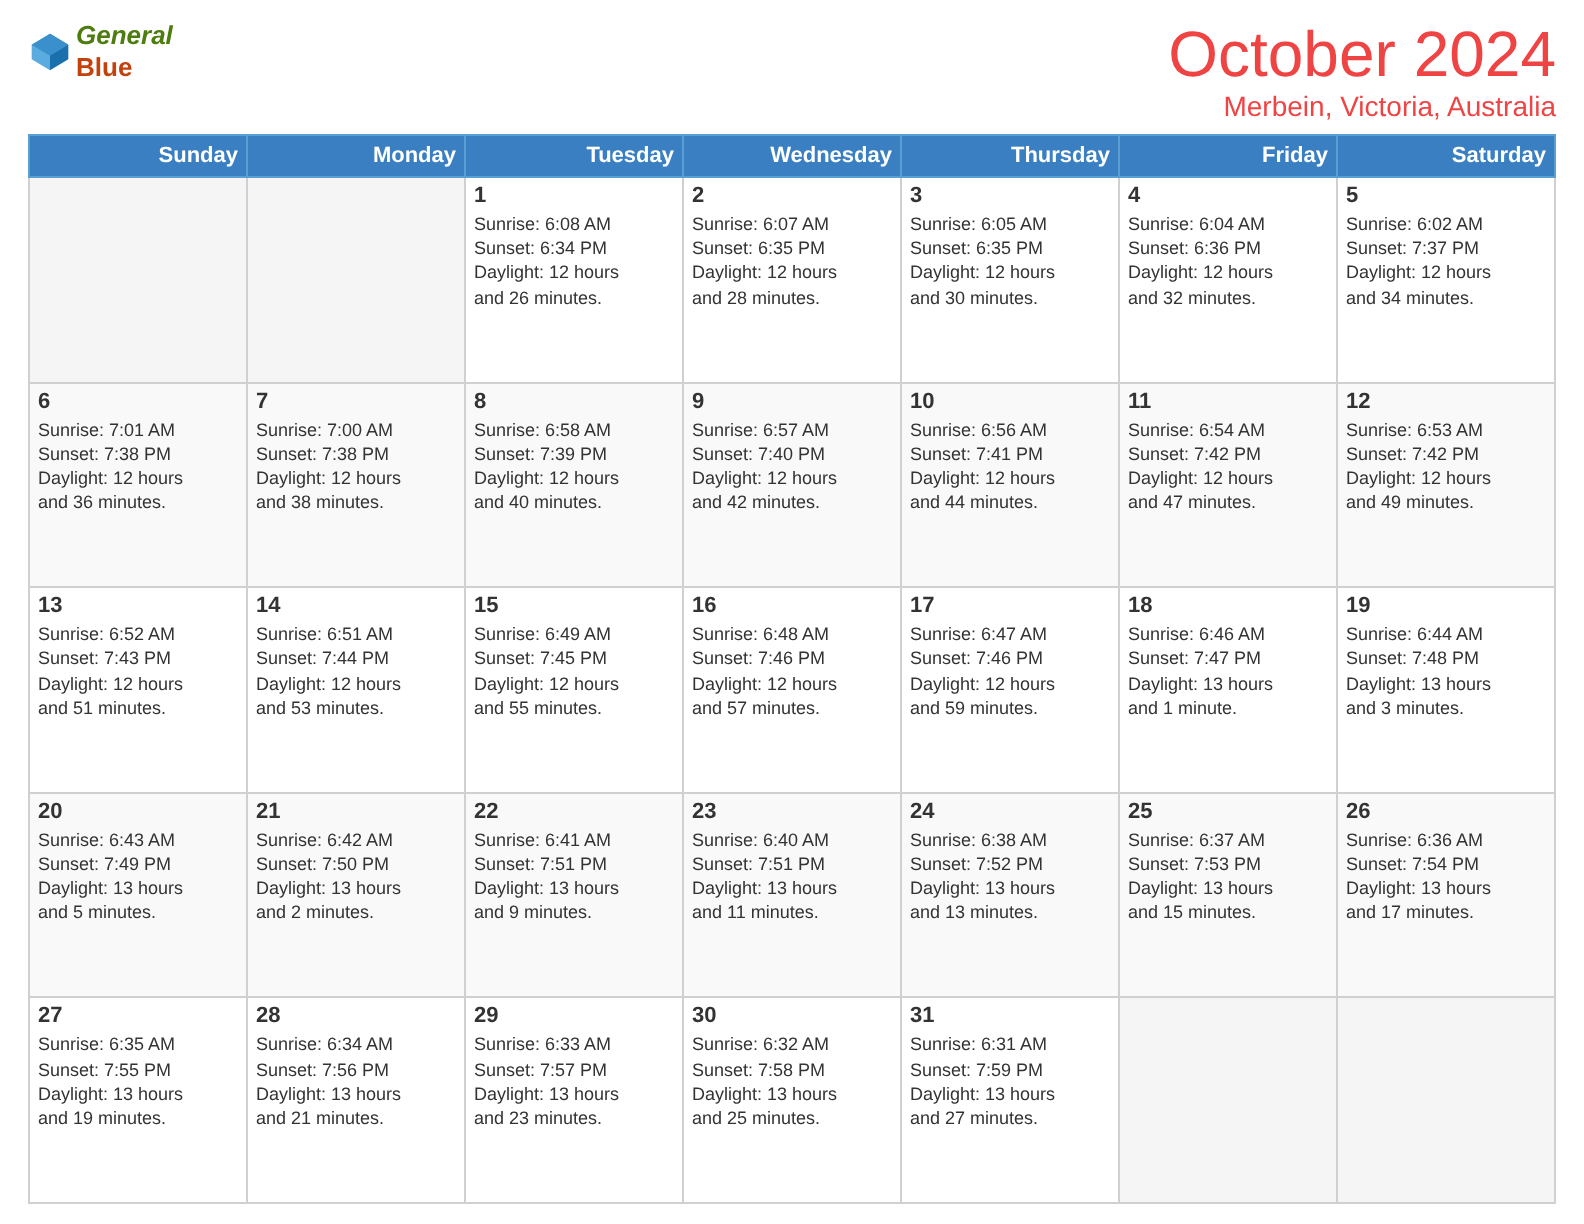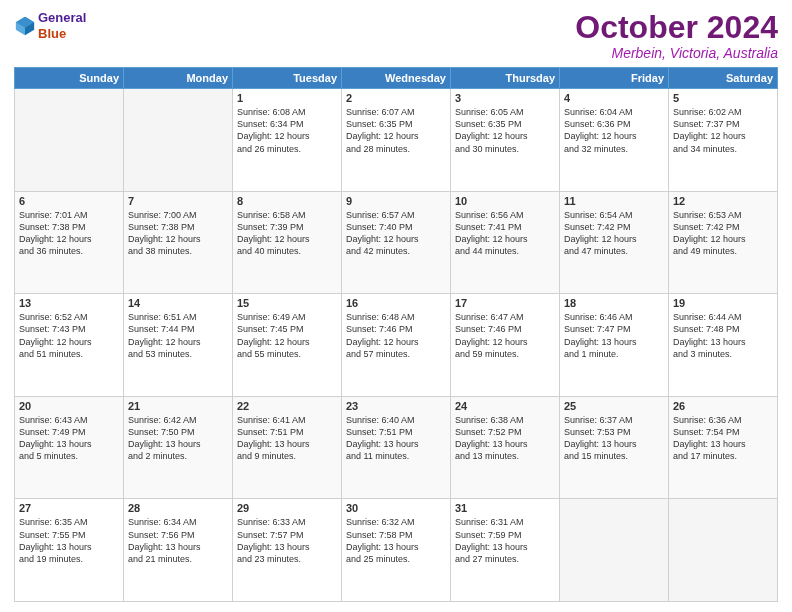--- a/index.html
+++ b/index.html
@@ -31,28 +31,27 @@
     }
     .logo-icon {
       width: 22px;
       height: 22px;
     }
     .title-block {
       text-align: right;
     }
     .month-title {
       font-size: 32px;
-      font-weight: bold;
-      color: #701a75;
+      font-weight: normal;
+      color: #ef4444;
       line-height: 1.1;
     }
     .subtitle {
       font-size: 14px;
-      color: #a21caf;
-      font-style: italic;
+      color: #ef4444;
     }
     .calendar {
       flex: 1;
       border: 1px solid #ccc;
       border-collapse: collapse;
       width: 100%;
       table-layout: fixed;
     }
     .calendar th {
       background: #3a7fc1;
@@ -95,21 +94,21 @@
 <div class="page">
   <div class="header">
     <div class="logo">
       <svg class="logo-icon" viewBox="0 0 24 24">
         <polygon points="12,2 22,8 22,16 12,22" fill="#1a6fad"></polygon>
         <polygon points="12,2 2,8 2,16 12,22" fill="#5aabdf"></polygon>
         <polygon points="12,2 22,8 12,14 2,8" fill="#3a90cc"></polygon>
       </svg>
       <div>
         <div style="font-size:13px;font-weight:bold;line-height:1.2;">
-          <span style="color:#4c1d95;">General</span><br>
+          <span style="color:#4d7c0f;font-style:italic;">General</span><br>
           <span style="color:#c2410c;">Blue</span>
         </div>
       </div>
     </div>
     <div class="title-block">
       <div class="month-title">October 2024</div>
       <div class="subtitle">Merbein, Victoria, Australia</div>
     </div>
   </div>
 

